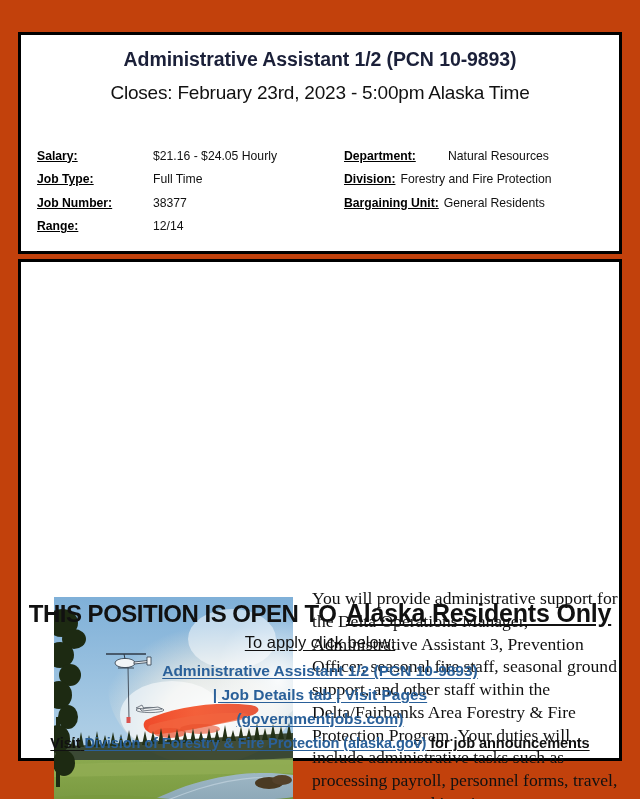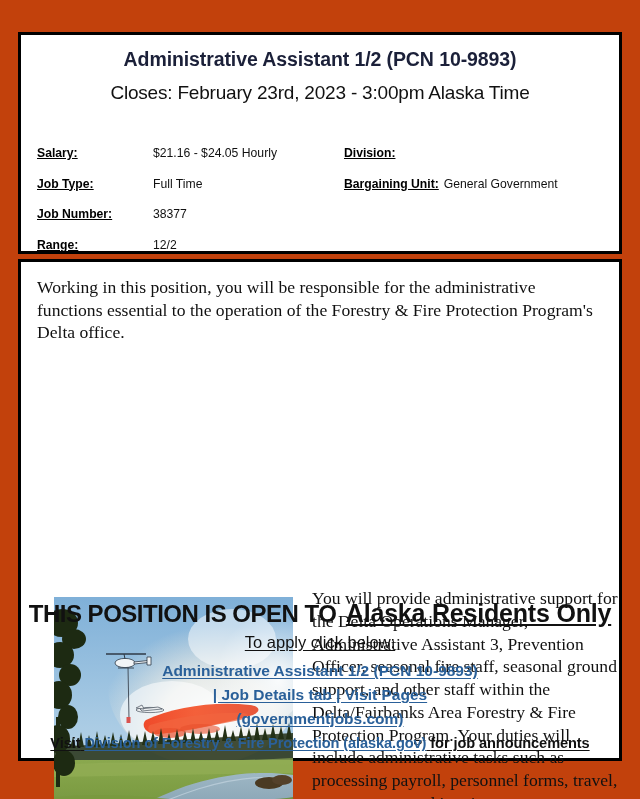--- a/index.html
+++ b/index.html
@@ -75,24 +75,23 @@
     padding-left: 16px;
     box-sizing: border-box;
   }
   .det-col-right {
     width: 300px;
     padding-left: 24px;
     box-sizing: border-box;
   }
   .det-row {
     display: flex;
-    align-items: flex-start;
+    align-items: flex-end;
     height: 23.5px;
     white-space: nowrap;
-    margin-top: 7px;
   }
   .det-label {
     font-weight: bold;
     text-decoration: underline;
     color: #000;
   }
   .det-value {
     color: #111;
     font-weight: normal;
   }
@@ -233,21 +232,21 @@
     text-underline-offset: 2px;
   }
 </style>
 </head>
 <body>
 
 <div class="page">
 
   <div class="header-box">
     <div class="job-title">Administrative Assistant 1/2 (PCN 10-9893)</div>
-    <div class="closes-line">Closes: February 23rd, 2023 - 3:00pm Alaska Time</div>
+    <div class="closes-line">Closes: February 23rd, 2023 - 5:00pm Alaska Time</div>
 
     <div class="details">
       <div class="det-col-left">
 
         <div class="det-row">
           <span class="det-label">Salary:</span>
           <span class="det-value">$21.16 - $24.05 Hourly</span>
         </div>
 
         <div class="det-row">
@@ -256,46 +255,48 @@
         </div>
 
         <div class="det-row">
           <span class="det-label">Job Number:</span>
           <span class="det-value">38377</span>
         </div>
 
 
         <div class="det-row">
           <span class="det-label">Range:</span>
-          <span class="det-value">12/2</span>
+          <span class="det-value">12/14</span>
         </div>
 
       </div>
 
       <div class="det-col-right">
 
 
+        <div class="det-row aligned">
+          <span class="det-label">Department:</span>
+          <span class="det-value">Natural Resources</span>
+        </div>
 
         <div class="det-row inline">
           <span class="det-label">Division:</span>
+          <span class="det-value">Forestry and Fire Protection</span>
         </div>
 
         <div class="det-row inline">
           <span class="det-label">Bargaining Unit:</span>
-          <span class="det-value">General Government</span>
+          <span class="det-value">General Residents</span>
         </div>
 
       </div>
     </div>
   </div>
 
   <div class="body-box">
-    <div class="body-inner">
-      <p class="intro-para">Working in this position, you will be responsible for the administrative functions essential to the operation of the Forestry &amp; Fire Protection Program's Delta office.</p>
-    </div>
 
     <div class="photo-wrap">
       <svg class="photo" viewBox="0 0 239 228" preserveAspectRatio="none">
         <defs>
           <linearGradient id="sky" x1="0" y1="0" x2="0" y2="1">
             <stop offset="0%" stop-color="#7fb0d8"></stop>
             <stop offset="55%" stop-color="#a9cbe4"></stop>
             <stop offset="100%" stop-color="#c9dcea"></stop>
           </linearGradient>
           <linearGradient id="meadow" x1="0" y1="0" x2="0" y2="1">

